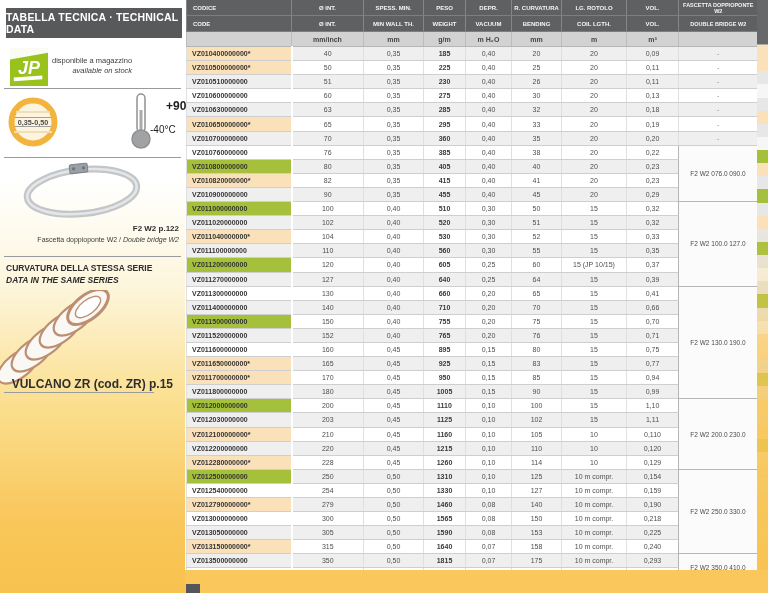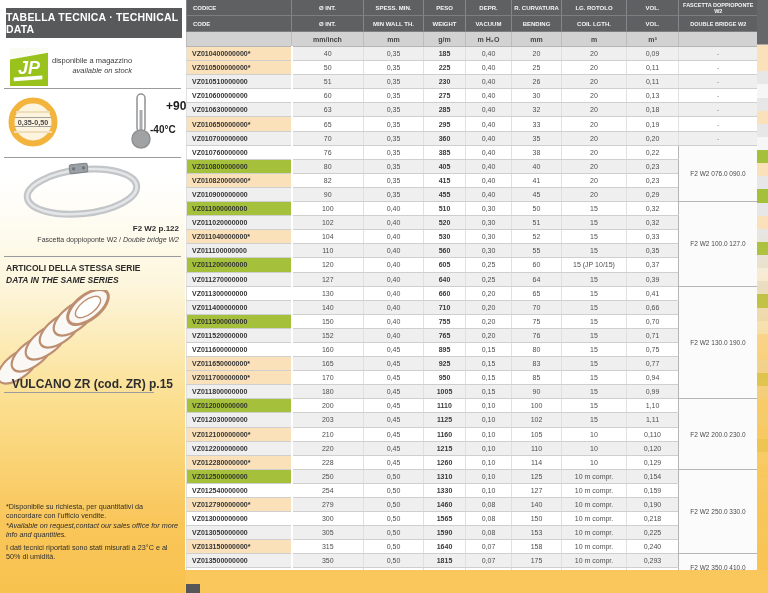--- a/index.html
+++ b/index.html
@@ -10,21 +10,21 @@
     background:linear-gradient(180deg,#ffffff 0%,#ffffff 30%,#fdf6dd 48%,#fbdf8f 68%,#f9c65a 88%,#f8c24e 100%);}
   .side-title{position:absolute;left:6px;top:8px;width:176px;height:30px;background:#58595b;
     color:#fff;font-size:10.5px;font-weight:bold;display:flex;align-items:center;justify-content:center;letter-spacing:.2px;}
   .divider{position:absolute;left:4px;width:177px;height:0;border-top:1px solid #9a9b9d;}
   #logo{position:absolute;left:10px;top:48px;}
   .stock{position:absolute;left:52px;top:56px;font-size:7.5px;color:#3c3c3c;line-height:1.3;}
   .stock .en{font-style:italic;text-align:right;}
   #badge{position:absolute;left:8px;top:97px;}
   #thermo{position:absolute;left:130px;top:92px;}
   .temp-max{position:absolute;left:166px;top:99px;font-size:12px;font-weight:bold;color:#1d1d1d;}
-  .temp-min{position:absolute;left:150px;top:124px;font-size:10px;font-weight:bold;color:#1d1d1d;}
+  .temp-min{position:absolute;left:150px;top:124px;font-size:10px;font-weight:normal;color:#1d1d1d;}
   #clamp{position:absolute;left:14px;top:162px;}
   .clamp-ref{position:absolute;right:6px;top:224px;font-size:8px;font-weight:bold;color:#2e2e2e;text-align:right;margin-left:20px;}
   .clamp-cap{position:absolute;right:6px;top:236px;font-size:7px;color:#3c3c3c;text-align:right;}
   .clamp-cap .en{font-style:italic;}
   .series-t1{position:absolute;left:6px;top:263px;font-size:8.5px;font-weight:bold;color:#2c2c2c;}
   .series-t2{position:absolute;left:6px;top:275px;font-size:8.5px;font-weight:bold;font-style:italic;color:#2c2c2c;}
   #spring{position:absolute;left:0px;top:290px;}
   .series-item{position:absolute;right:12px;top:377px;font-size:12px;font-weight:bold;color:#2e2e2e;text-align:right;}
   .fn{position:absolute;left:6px;width:174px;font-size:7.2px;color:#2f2f2f;line-height:1.3;}
   .fn .en{font-style:italic;}
@@ -100,44 +100,39 @@
         <rect x="58" y="2" width="18" height="9" rx="1.5" fill="#9aa0a5" stroke="#7d8286" stroke-width="1"></rect>
         <circle cx="62" cy="6.5" r="1.6" fill="#6f7478"></circle>
         <circle cx="72" cy="6.5" r="1.6" fill="#6f7478"></circle>
       </g>
     </svg>
     <div class="clamp-ref">F2 W2 p.122</div>
     <div class="clamp-cap"><span>Fascetta doppioponte W2 / </span><span class="en">Double bridge W2</span></div>
 
     <div class="divider" style="top:256px"></div>
 
-    <div class="series-t1">ARTICOLI DELLA STESSA SERIE</div>
+    <div class="series-t1">CURVATURA DELLA STESSA SERIE</div>
     <div class="series-t2">DATA IN THE SAME SERIES</div>
 
     <svg id="spring" width="115" height="95" viewBox="0 0 115 95">
       <g stroke="#bd8f70" stroke-width="2.2" fill="#faf8f5">
         <ellipse cx="18" cy="76" rx="24" ry="12" transform="rotate(-38 18 76)"></ellipse>
         <ellipse cx="32" cy="64" rx="24" ry="12" transform="rotate(-38 32 64)"></ellipse>
         <ellipse cx="46" cy="52" rx="24" ry="12" transform="rotate(-38 46 52)"></ellipse>
         <ellipse cx="60" cy="40" rx="24" ry="12" transform="rotate(-38 60 40)"></ellipse>
         <ellipse cx="74" cy="28" rx="24" ry="12" transform="rotate(-38 74 28)"></ellipse>
         <ellipse cx="88" cy="17" rx="24" ry="12" transform="rotate(-38 88 17)" stroke-width="3"></ellipse>
         <ellipse cx="88" cy="17" rx="15" ry="7" transform="rotate(-38 88 17)" fill="#fff" stroke-width="1.4"></ellipse>
       </g>
     </svg>
     <div class="series-item">VULCANO ZR (cod. ZR) p.15</div>
 
     <div class="divider" style="top:392px;width:150px"></div>
 
-    <div class="fn" style="top:502px">
-      <div>*Disponibile su richiesta, per quantitativi da concordare con l'ufficio vendite.</div>
-      <div class="en">*Available on request,contact our sales office for more info and quantities.</div>
-    </div>
     <div class="fn" style="top:543px">
-      <div>I dati tecnici riportati sono stati misurati a 23°C e al 50% di umidità.</div>
     </div>
   </div>
 
   <table id="spec-table">
     <colgroup>
       <col style="width:105px">
         <col style="width:72px">
         <col style="width:60px">
         <col style="width:42px">
       <col style="width:46px">

